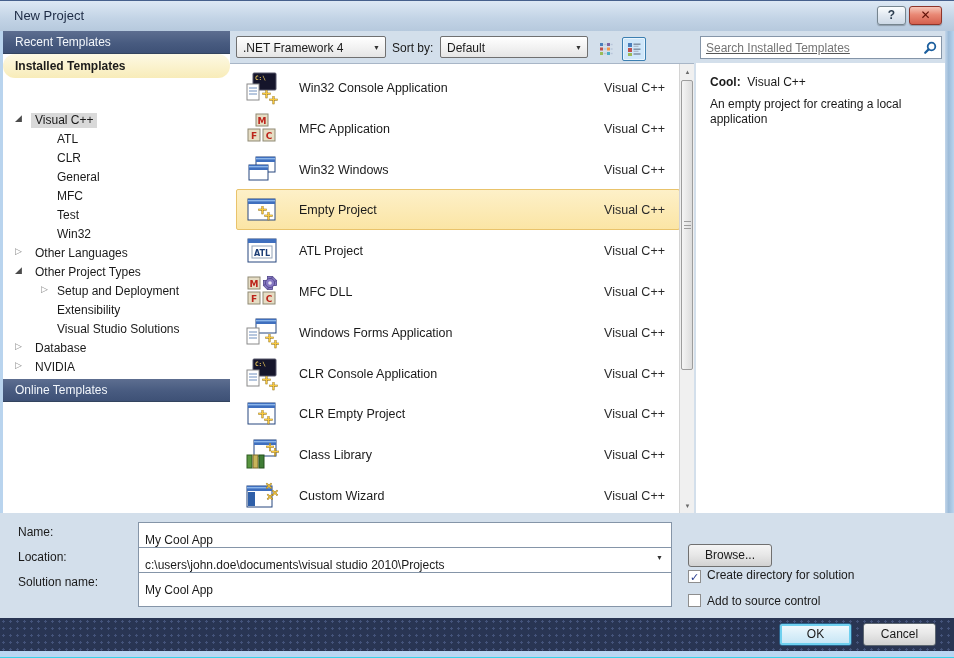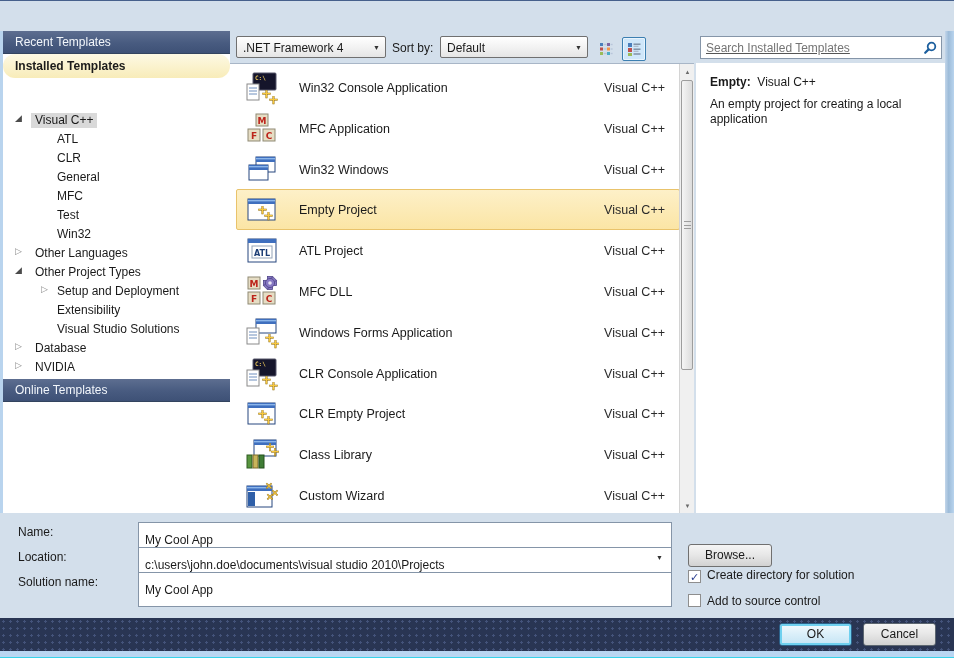--- a/index.html
+++ b/index.html
@@ -118,20 +118,25 @@
   .btn-cancel { left:863px; background:linear-gradient(#f5f5f5,#e8e8e8 45%,#d2d2d2); border:1px solid #5c6670; }
   .bottom-strip1 { position:absolute; left:0; top:650px; width:954px; height:6px; background:#b9d6f2; }
   .bottom-strip2 { position:absolute; left:0; top:656px; width:954px; height:2px; background:#37d3ea; }
   .left-edge { position:absolute; left:0; top:30px; width:3px; height:620px; background:#b9d4ee; }
 </style>
 </head>
 <body>
 
 <div class="window">
 
+  <div class="titlebar">
+    <span class="title">New Project</span>
+    <div class="tb-btn tb-help">?</div>
+    <div class="tb-btn tb-close">✕</div>
+  </div>
 
   <div class="left-edge"></div>
 
   <div class="sidebar">
     <div class="side-header">Recent Templates</div>
     <div class="installed-header">Installed Templates</div>
     <div class="tree" id="tree">
         <div class="tree-row lvl1">
           <span class="tree-glyph">◢</span>
           <span class="tree-label selected">Visual C++</span>
@@ -392,21 +397,21 @@
   <div class="search-wrap">
     <input class="search-input" placeholder="Search Installed Templates" style="">
     <svg class="search-icon" viewBox="0 0 14 14">
       <circle cx="8.5" cy="5.5" r="3.8" fill="none" stroke="#1c5f9e" stroke-width="1.8"></circle>
       <line x1="5.6" y1="8.4" x2="2.2" y2="11.8" stroke="#1c5f9e" stroke-width="2.2" stroke-linecap="round"></line>
     </svg>
   </div>
 
   <div class="details">
     <div class="typeline">
-      <b>Empty:</b>&nbsp;
+      <b>Cool:</b>&nbsp;
       <span>Visual C++</span>
     </div>
     <div class="desc">An empty project for creating a local application</div>
   </div>
 
   <div class="right-edge"></div>
 
   <div class="form-area">
     <span class="f-label" style="top:12px">Name:</span>
     <input class="f-input" style="top: 9px;" value="My Cool App">

